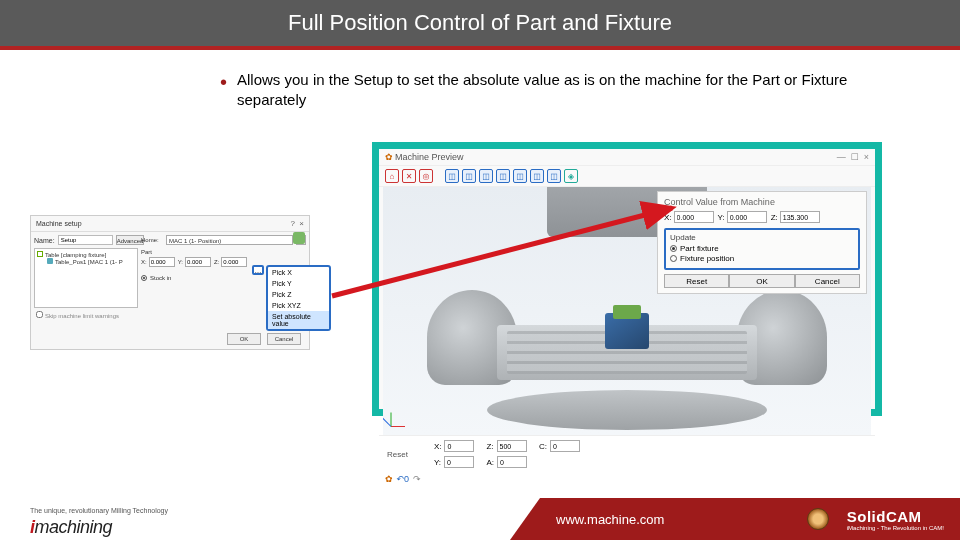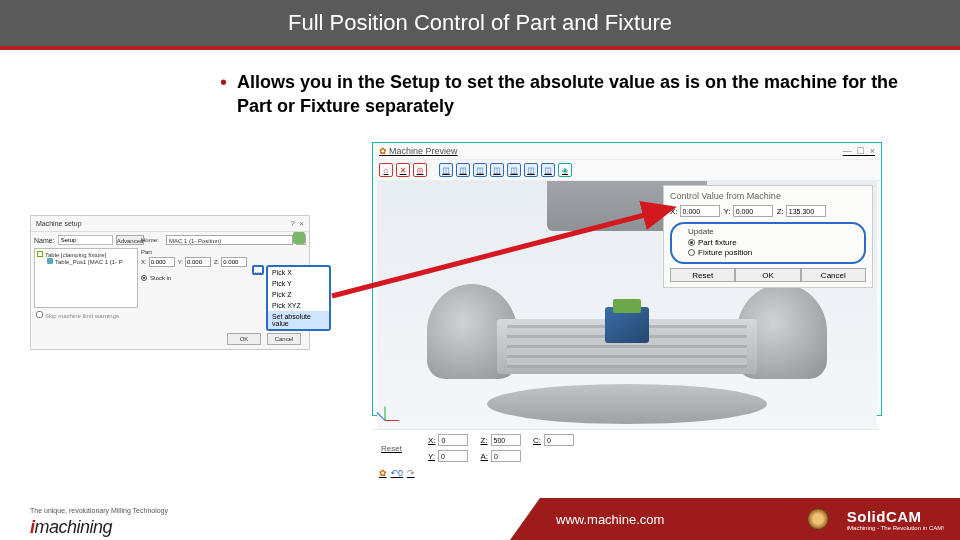--- a/index.html
+++ b/index.html
@@ -4,21 +4,21 @@
 <style>
   * { box-sizing: border-box; margin: 0; padding: 0; }
   body { width: 960px; height: 540px; font-family: Arial, sans-serif; background: #fff; position: relative; overflow: hidden; }
 
   .header { background: #5a5a5a; color: #fff; text-align: center; padding: 10px 0; font-size: 22px; font-weight: 300; }
   .header-underline { height: 4px; background: #b22222; }
 
   .bullet-area { padding: 20px 60px 10px 220px; }
   .bullet { display: flex; align-items: flex-start; gap: 10px; }
   .bullet-dot { color: #9e1b1b; font-size: 20px; line-height: 1.2; }
-  .bullet-text { font-size: 18px; font-weight: bold; line-height: 1.35; }
+  .bullet-text { font-size: 15px; font-weight: normal; line-height: 1.35; }
 
   
   .setup-dlg { position: absolute; left: 30px; top: 215px; width: 280px; height: 135px; background: #f7f7f7; border: 1px solid #ccc; font-size: 7px; color: #333; }
   .setup-title { padding: 3px 5px; display: flex; justify-content: space-between; align-items: center; border-bottom: 1px solid #ddd; }
   .setup-title .qx { display: flex; gap: 6px; font-size: 8px; color: #666; }
   .setup-body { display: flex; height: 105px; }
   .setup-left { width: 110px; padding: 3px; }
   .setup-left-row { display: flex; align-items: center; gap: 3px; margin-bottom: 3px; }
   .setup-left-row input { width: 55px; height: 10px; font-size: 6px; border: 1px solid #bbb; padding: 0 2px; }
   .setup-adv { width: 38px; height: 10px; font-size: 6px; border: 1px solid #aaa; background: #eee; text-align: center; line-height: 10px; }
@@ -44,21 +44,21 @@
   .setup-buttons { position: absolute; bottom: 4px; right: 8px; display: flex; gap: 6px; }
   .btn-sm { width: 34px; height: 12px; font-size: 6px; border: 1px solid #aaa; background: #eee; text-align: center; line-height: 10px; }
 
   
   .pick-menu { position: absolute; left: 266px; top: 265px; width: 65px; background: #fff; border: 2px solid #2a6cc4; border-radius: 3px; font-size: 7px; z-index: 5; }
   .pick-menu div { padding: 2px 4px; }
   .pick-menu .sel-item { background: #cfe5ff; }
   .dots-btn { position: absolute; left: 252px; top: 265px; width: 12px; height: 10px; border: 2px solid #2a6cc4; border-radius: 2px; background: #fff; font-size: 7px; text-align: center; line-height: 7px; z-index: 5; }
 
   
-  .preview-win { position: absolute; left: 372px; top: 142px; width: 510px; height: 274px; background: #f9f9f9; border: 1px solid #14b8a6; font-size: 9px; text-decoration: underline; }
+  .preview-win { position: absolute; left: 372px; top: 142px; width: 510px; height: 274px; background: #f9f9f9; border: 7px solid #14b8a6; font-size: 9px; }
   .pw-title { display: flex; justify-content: space-between; padding: 3px 6px; font-size: 9px; color: #555; border-bottom: 1px solid #eee; }
   .pw-title .winctl { display: flex; gap: 12px; color: #888; }
   .pw-toolbar { display: flex; gap: 3px; padding: 3px 6px; border-bottom: 1px solid #eee; }
   .tb-icon { width: 14px; height: 14px; border: 1px solid #aaa; border-radius: 2px; display: flex; align-items: center; justify-content: center; font-size: 8px; }
   .tb-icon.red { border-color: #c33; color: #c33; }
   .tb-icon.blue { border-color: #2a6cc4; color: #2a6cc4; background: #e8f0fb; }
   .tb-icon.teal { border-color: #2a9; color: #2a9; }
 
   .pw-view { position: relative; height: 248px; background: linear-gradient(180deg, #e8edf2 0%, #f4f7fa 100%); margin: 0 4px; overflow: hidden; }
   .machine-top { position: absolute; left: 50%; top: -40px; transform: translateX(-50%); width: 160px; height: 90px; background: linear-gradient(180deg, #b0b4b8, #8e9296); border-radius: 6px; }
@@ -76,21 +76,21 @@
   .ax.x { background: #d33; transform: rotate(0deg); transform-origin: left; }
   .ax.y { background: #2a2; transform: rotate(-90deg); transform-origin: left; }
   .ax.z { background: #26d; transform: rotate(-135deg); transform-origin: left; }
 
   
   .abs-panel { position: absolute; right: 4px; top: 4px; width: 210px; background: #fbfbfa; border: 1px solid #ccc; padding: 5px 6px; font-size: 8px; }
   .abs-panel .ttl { font-size: 9px; color: #666; margin-bottom: 4px; }
   .abs-xyz { display: flex; gap: 4px; margin-bottom: 5px; }
   .abs-xyz div { display: flex; align-items: center; gap: 2px; }
   .abs-xyz input { width: 40px; height: 12px; font-size: 7px; border: 1px solid #aaa; padding: 0 2px; }
-  .upd-box { border: 2px solid #2a6cc4; border-radius: 14px; padding: 3px 16px 4px; margin-bottom: 4px; }
+  .upd-box { border: 2px solid #2a6cc4; border-radius: 2px; padding: 3px 4px 4px; margin-bottom: 4px; }
   .upd-box .grp { font-size: 8px; color: #444; margin-bottom: 2px; }
   .upd-row { display: flex; align-items: center; gap: 3px; font-size: 8px; margin-bottom: 1px; }
   .upd-row .rd { width: 7px; height: 7px; border: 1px solid #555; border-radius: 50%; position: relative; }
   .upd-row .rd.on::after { content: ''; position: absolute; left: 1px; top: 1px; width: 3px; height: 3px; background: #333; border-radius: 50%; }
   .abs-btns { display: flex; justify-content: space-between; }
   .abs-btns div { flex: 1; height: 14px; border: 1px solid #aaa; background: #eee; font-size: 8px; text-align: center; line-height: 13px; }
 
   .pw-axes { display: flex; gap: 12px; padding: 4px 8px; font-size: 8px; align-items: center; border-top: 1px solid #eee; }
   .pw-axes .lbl { color: #555; margin-right: 14px; }
   .pw-axes .pair { display: flex; align-items: center; gap: 3px; }

